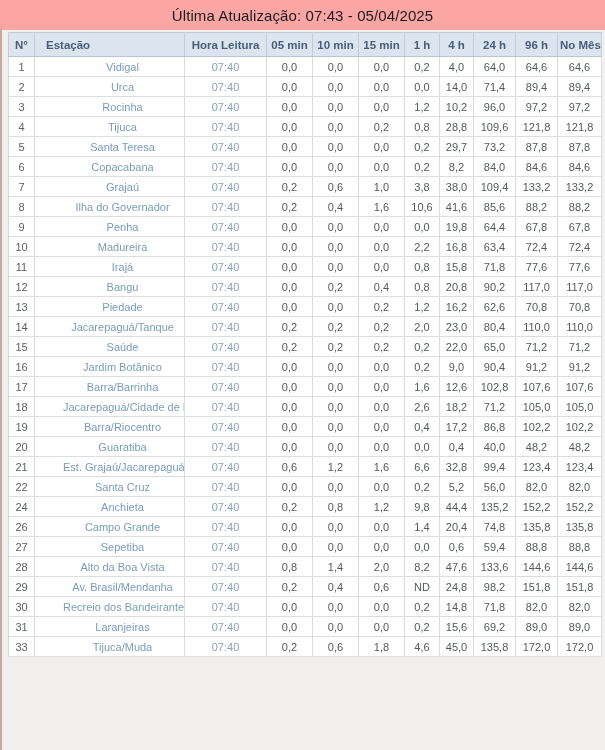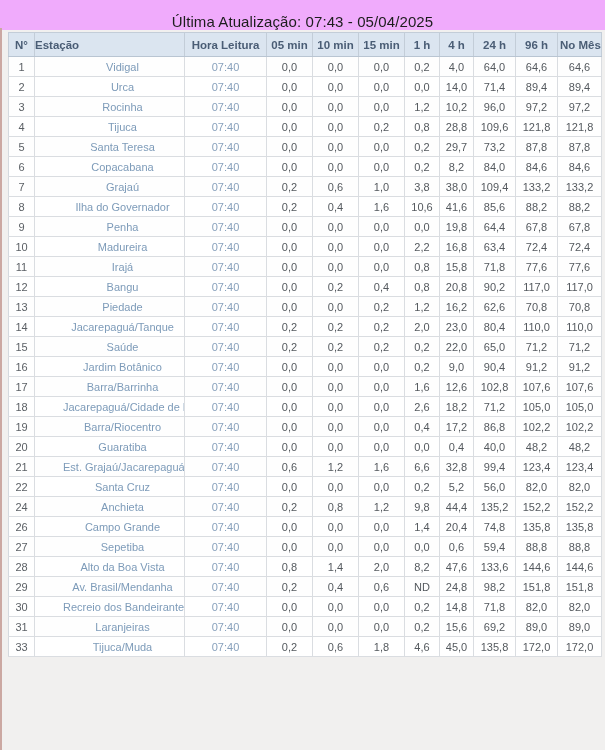--- a/index.html
+++ b/index.html
@@ -9,22 +9,22 @@
     font-family: "Liberation Sans", "DejaVu Sans", sans-serif;
     overflow: hidden;
   }
   .page { position: relative; width: 605px; height: 750px; }
   .left-edge {
     position: absolute; left: 0; top: 28px; bottom: 0; width: 2px;
     background: #cba8a2;
   }
   .title-bar {
     width: 100%; height: 30px;
-    background: #f0abfc;
-    display: flex; align-items: flex-end; justify-content: center;
+    background: #fca5a5;
+    display: flex; align-items: center; justify-content: center;
   }
   .title-bar .title {
     font-size: 15px; color: #1d1d1d; letter-spacing: 0.1px;
   }
   table.rain {
     table-layout: fixed;
     width: 593px;
     margin: 2px 0 0 8px;
     border-collapse: collapse;
     background: #ffffff;
@@ -47,21 +47,21 @@
     font-weight: bold;
     font-size: 11.5px;
     height: 24px;
     text-align: center;
     border: 1px solid #c3cdd8;
     border-bottom: 1px solid #b9c5d2;
     padding: 3px 2px;
     white-space: nowrap;
     overflow: hidden;
   }
-  th.station-h { text-align: left; padding-left: 0; }
+  th.station-h { text-align: left; padding-left: 11px; }
   td {
     border: 1px solid #dadde1;
     border-left: 1px solid #d4d9de;
     height: 20px;
     text-align: center;
     color: var(--value-text, #54595e);
     padding: 2px 2px;
     white-space: nowrap;
     overflow: hidden;
   }

